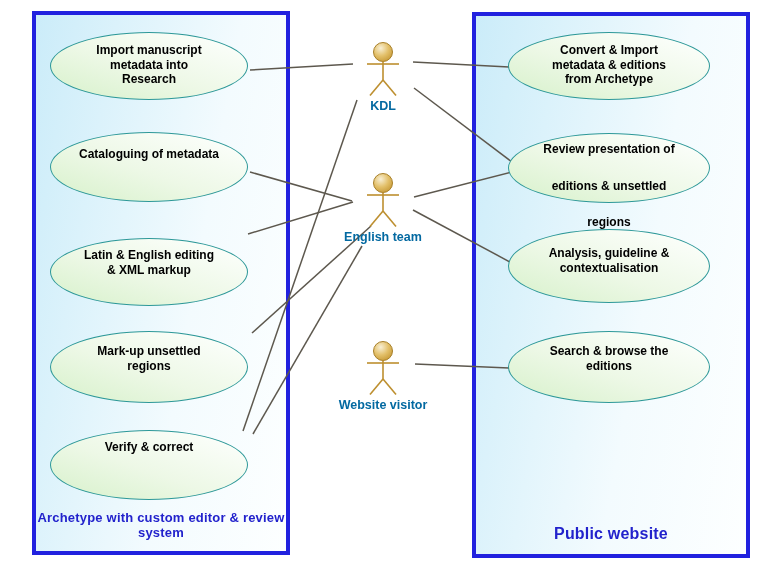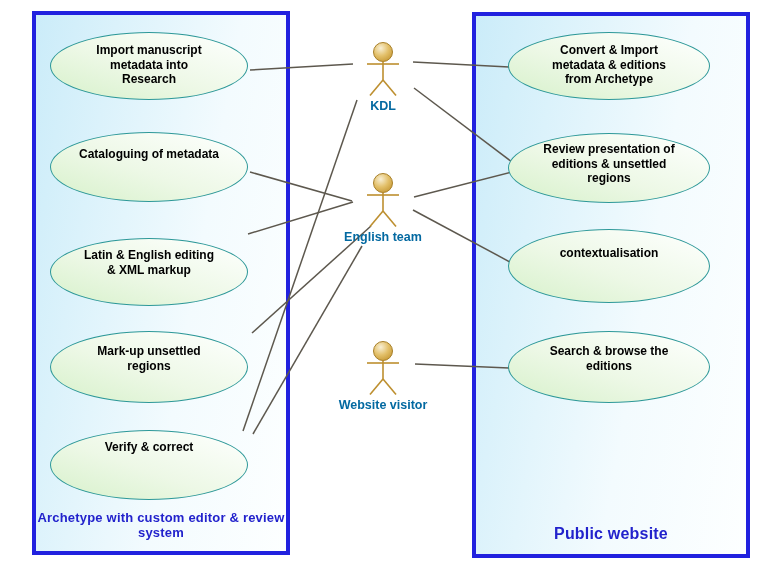--- a/index.html
+++ b/index.html
@@ -109,26 +109,27 @@
         <div class="uc-line">regions</div>
       </div>
       <div class="usecase" style="left: 50px; top: 430px; width: 198px; height: 70px; padding-top: 9px;">
         <div class="uc-line">Verify &amp; correct</div>
       </div>
       <div class="usecase" style="left: 508px; top: 32px; width: 202px; height: 68px; padding-top: 10px;">
         <div class="uc-line">Convert &amp; Import</div>
         <div class="uc-line">metadata &amp; editions</div>
         <div class="uc-line">from Archetype</div>
       </div>
-      <div class="usecase" style="left: 508px; top: 133px; width: 202px; height: 70px; padding-top: 8px;">
+      <div class="usecase" style="left: 508px; top: 133px; width: 202px; height: 70px; padding-top: 8px; gap: 22px;">
         <div class="uc-line">Review presentation of</div>
         <div class="uc-line">editions &amp; unsettled</div>
         <div class="uc-line">regions</div>
       </div>
       <div class="usecase" style="left: 508px; top: 229px; width: 202px; height: 74px; padding-top: 16px;">
+        <div class="uc-line">Analysis, guideline &amp;</div>
         <div class="uc-line">contextualisation</div>
       </div>
       <div class="usecase" style="left: 508px; top: 331px; width: 202px; height: 72px; padding-top: 12px;">
         <div class="uc-line">Search &amp; browse the</div>
         <div class="uc-line">editions</div>
       </div>
     </div>
   <div id="actors-layer">
       <div class="actor">
         <svg class="actor-figure" width="44" height="58" viewBox="0 0 44 58" style="left: 361px; top: 40px;">

